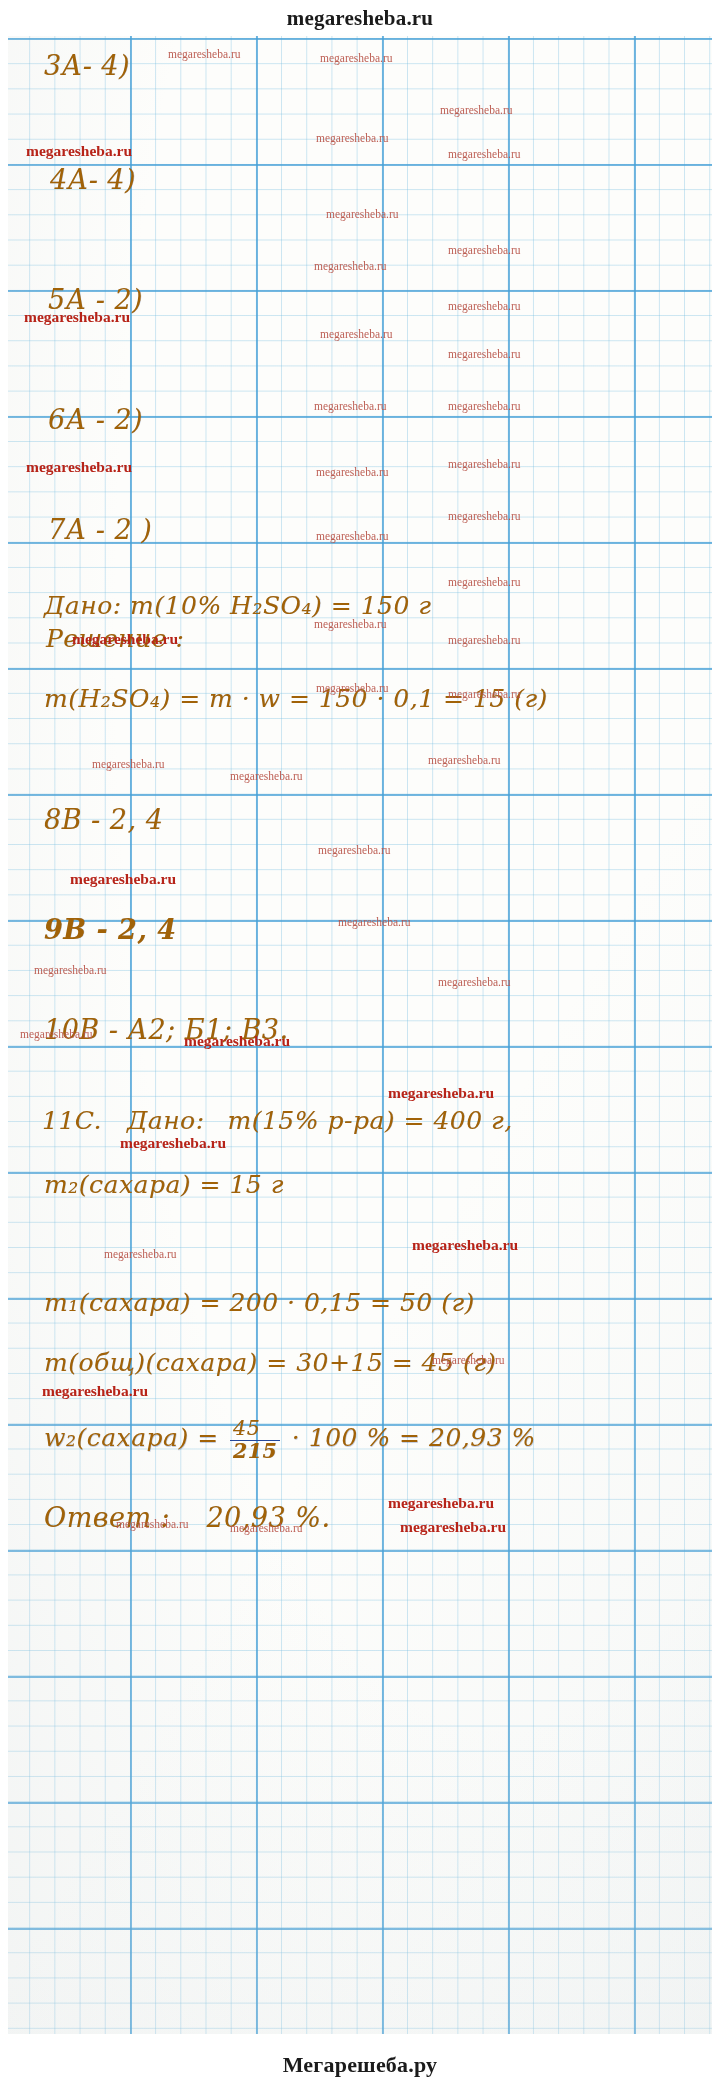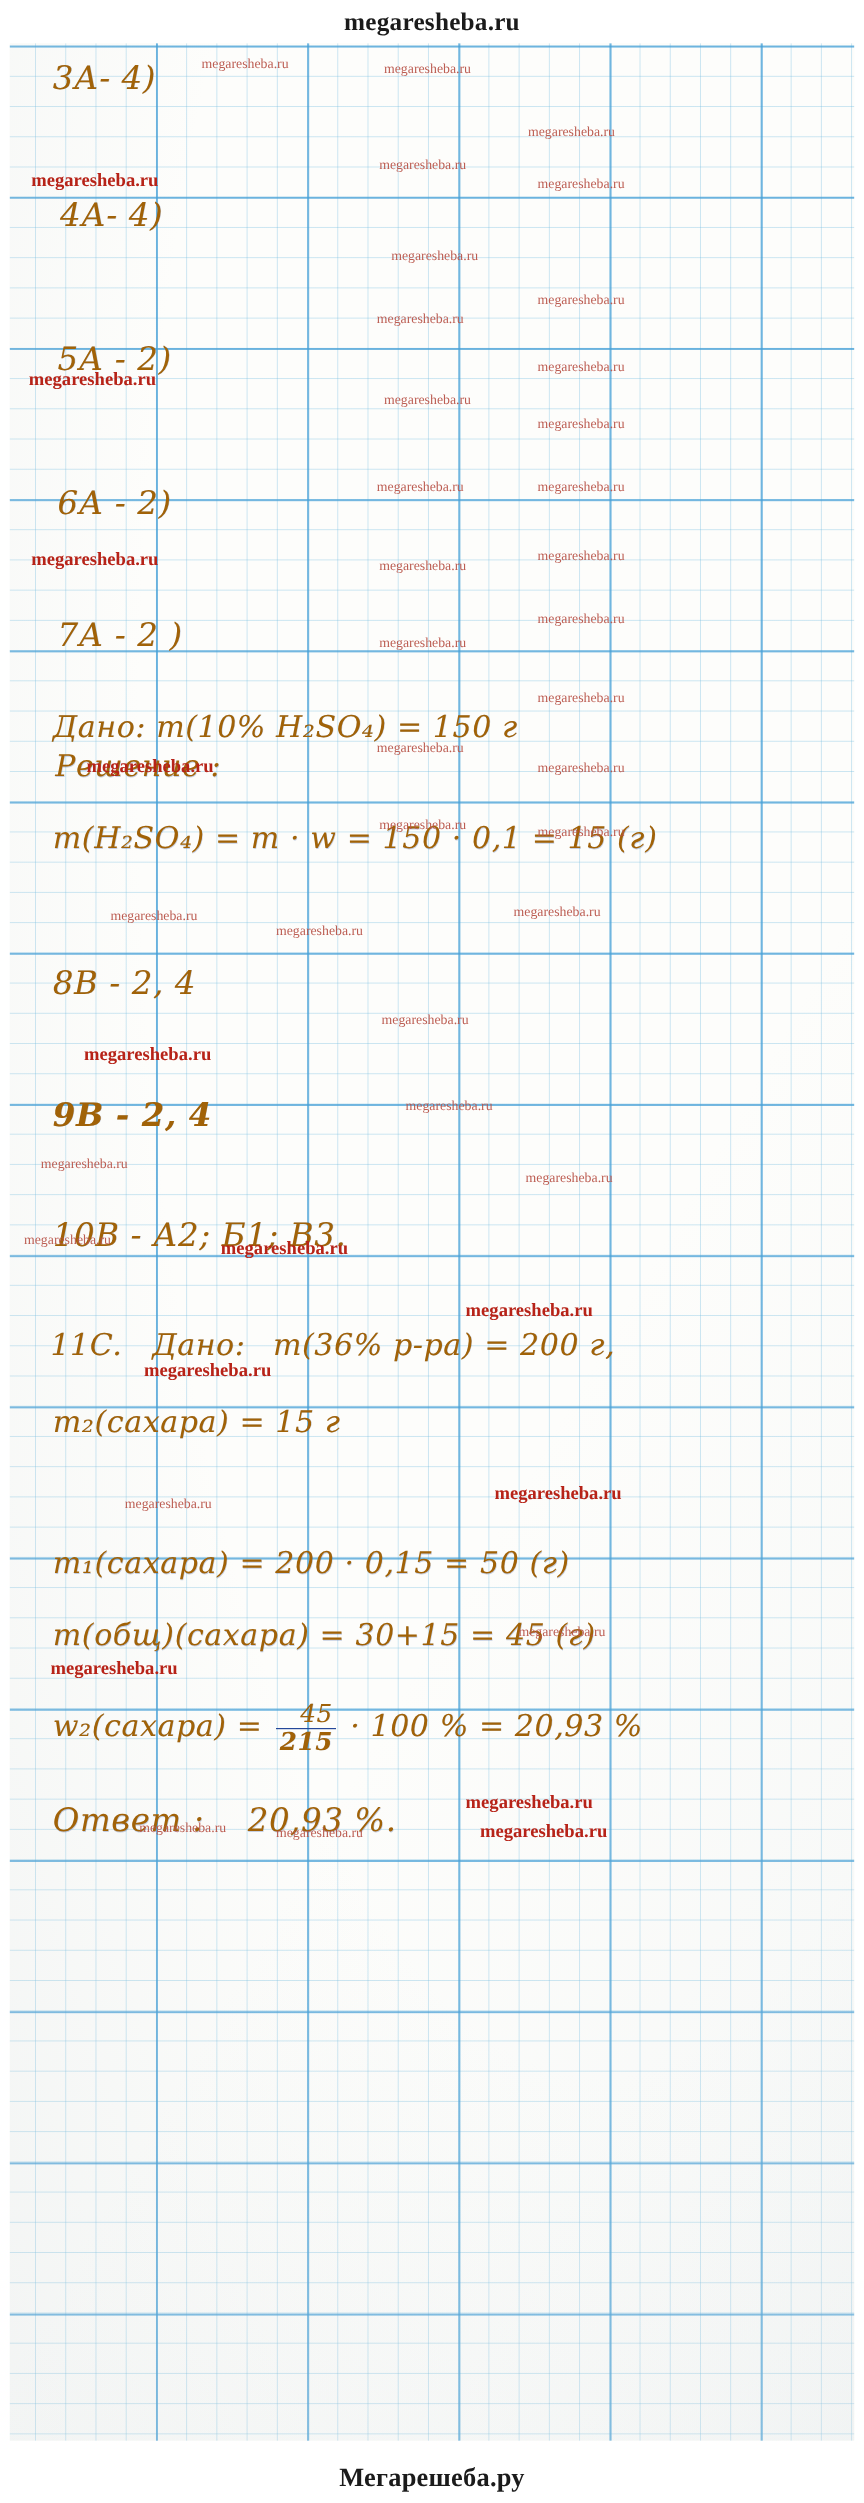--- a/index.html
+++ b/index.html
@@ -78,21 +78,21 @@
     font-size: 25px;
     white-space: nowrap;
     letter-spacing: 0.5px;
     text-shadow: 0.4px 0.4px 0 rgba(37,72,154,0.25);
   }
   .hw.big { font-size: 27px; }
 
   
   .frac {
     display: inline-block;
-    text-align: right;
+    text-align: left;
     vertical-align: -0.55em;
     font-size: 0.82em;
     line-height: 1.05;
     margin: 0 3px;
   }
   .frac .num { display: block; padding: 0 3px; }
   .frac .den { display: block; border-top: 1.6px solid #25489a; padding: 0 3px; font-weight: bold; }
 
   
   .wm {
@@ -137,21 +137,21 @@
 
   <div class="hw big" style="left:36px; top:878px;font-weight:bold;">9В - 2, 4</div>
 
   <div class="hw big" style="left:36px; top:978px;">10В - А2; Б1; В3.</div>
 
   <div class="hw" style="left:34px; top:1070px;">
     <span>11C.</span>
     <span style="display:inline-block;width:8px"></span>
     <span>Дано:</span>
     <span style="display:inline-block;width:6px"></span>
-    <span>m(36% р-ра) = 200 г,</span>
+    <span>m(15% р-ра) = 400 г,</span>
   </div>
 
   <div class="hw" style="left:36px; top:1134px;">m₂(сахара) = 15 г</div>
 
 
   <div class="hw" style="left:36px; top:1252px;">m₁(сахара) = 200 · 0,15 = 50 (г)</div>
 
   <div class="hw" style="left:36px; top:1312px;">m(общ)(сахара) = 30+15 = 45 (г)</div>
 
   <div class="hw" style="left:36px; top:1382px;">

